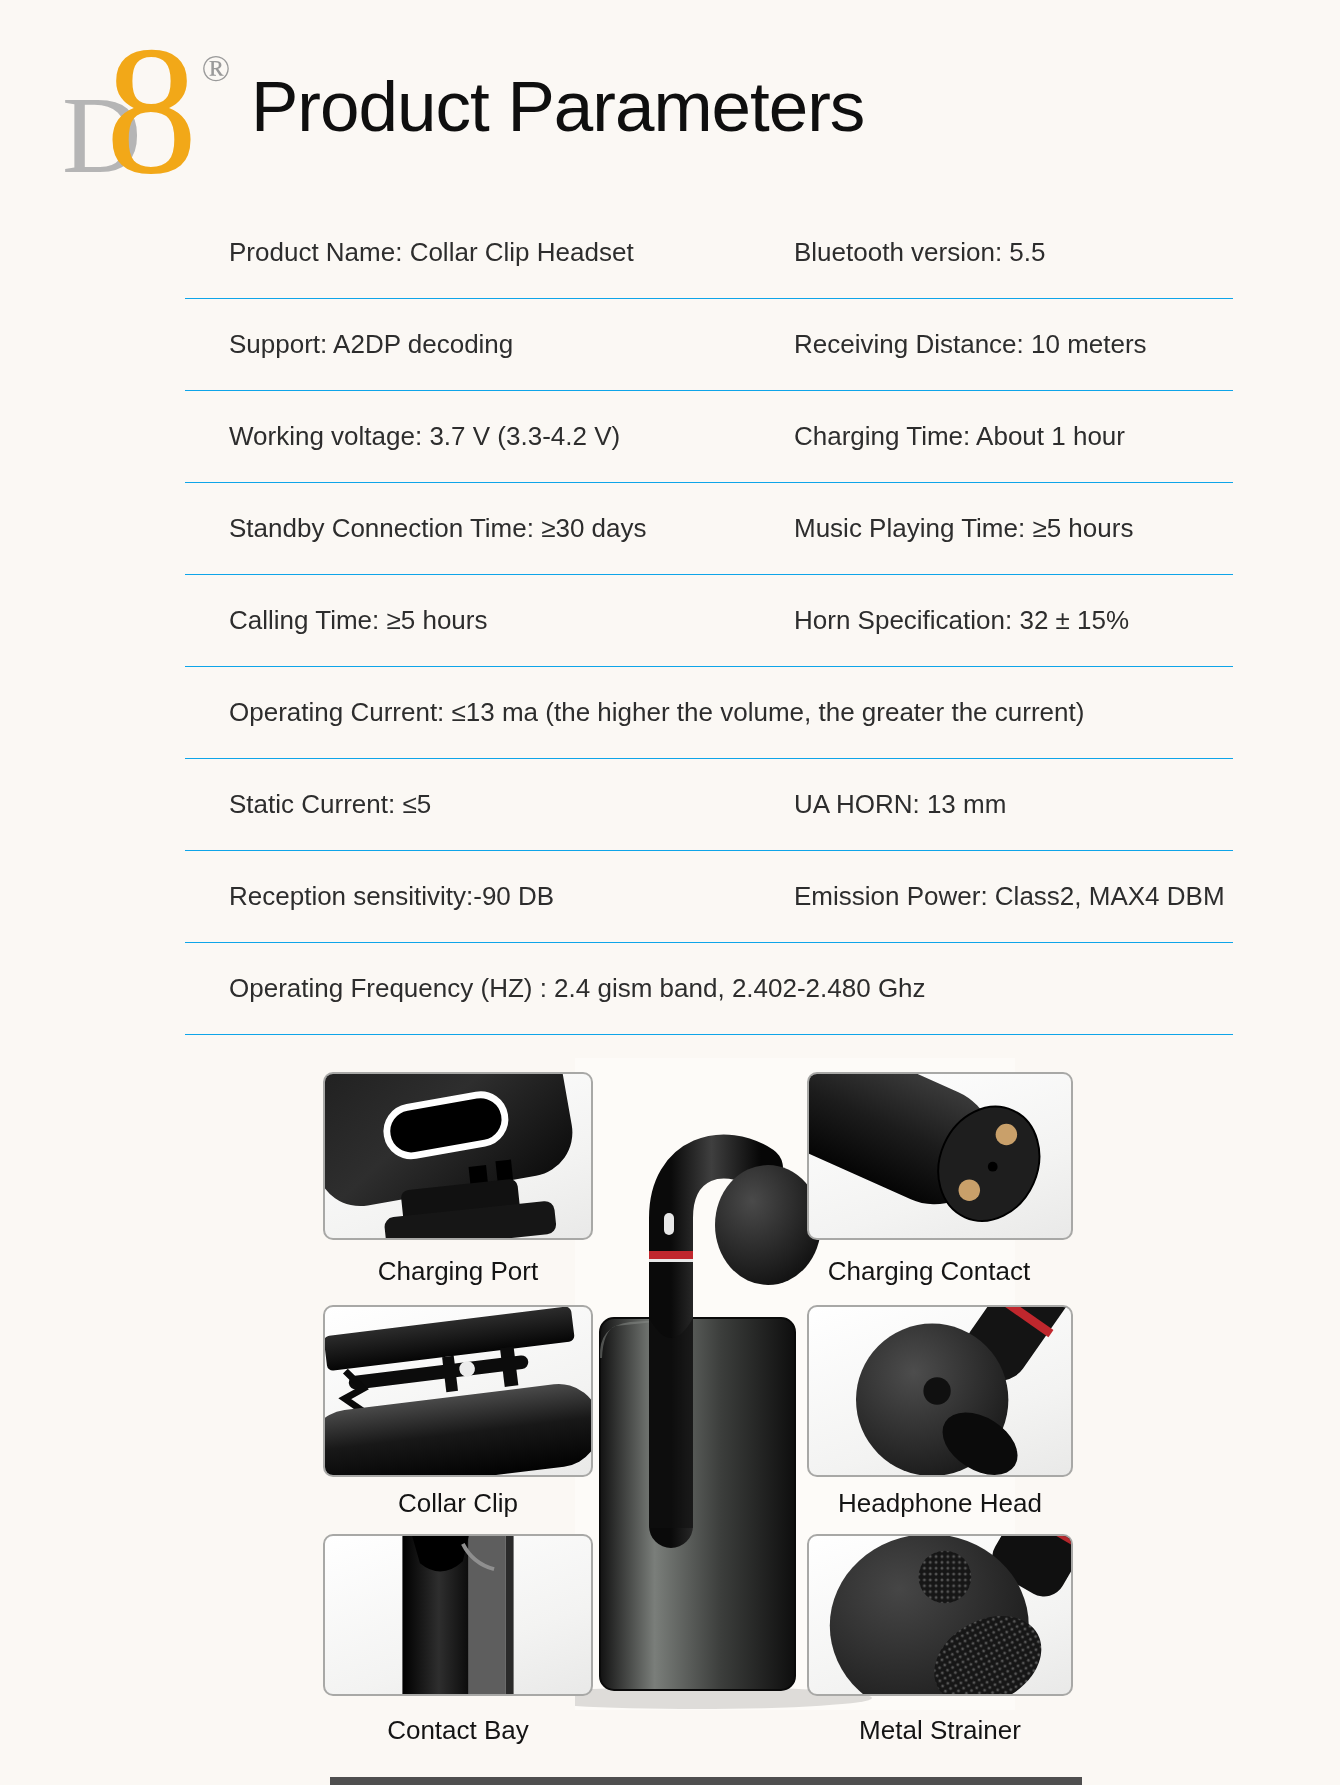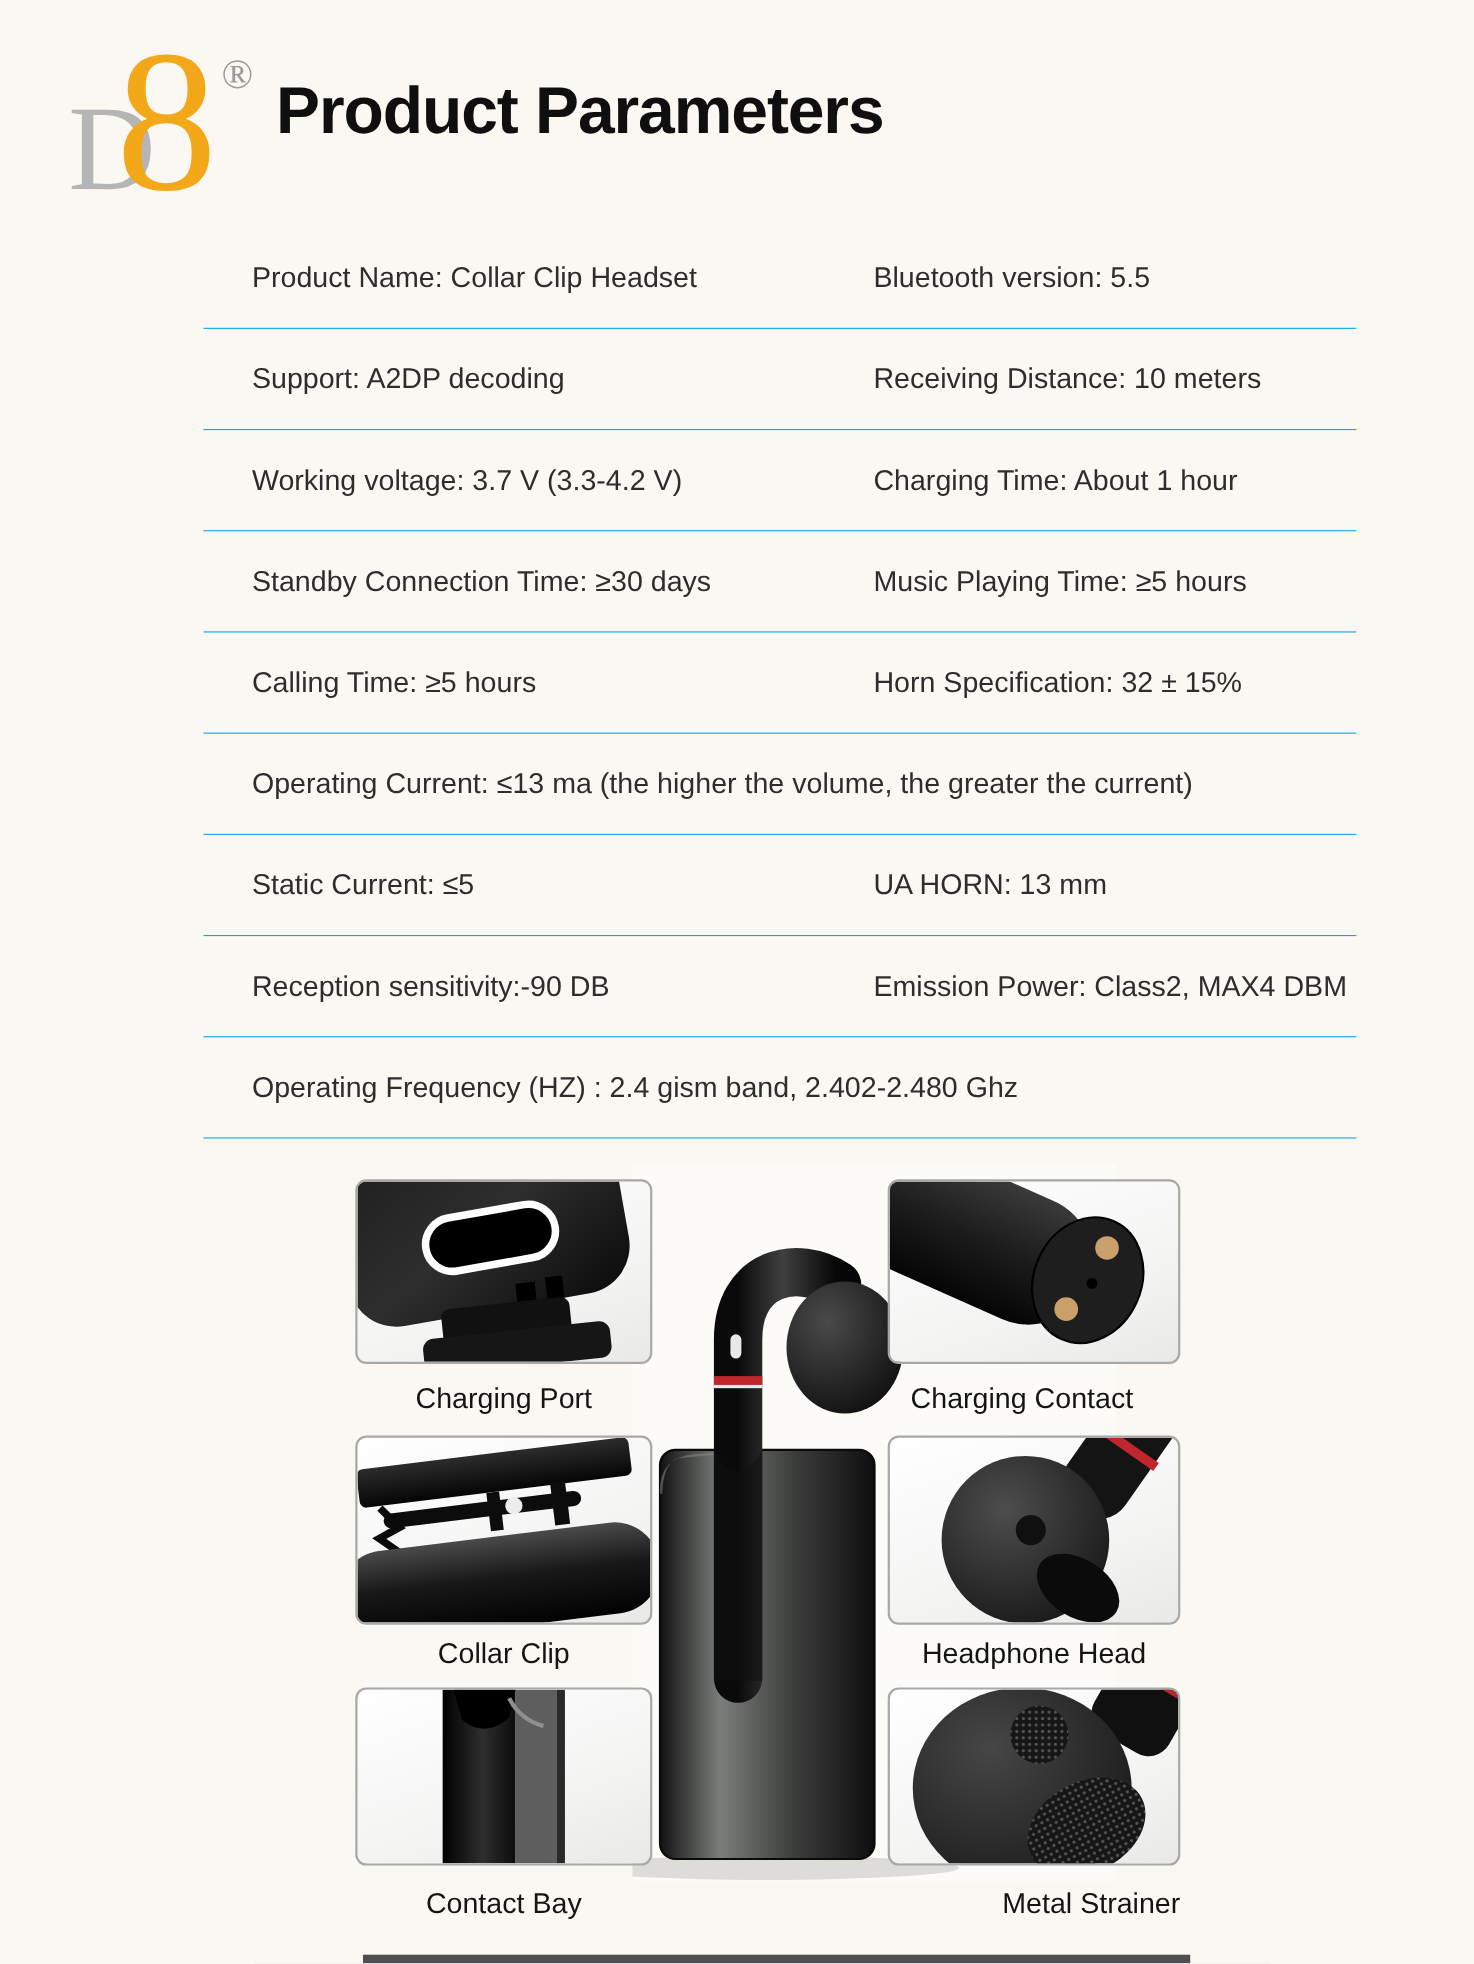--- a/index.html
+++ b/index.html
@@ -6,21 +6,21 @@
   body{font-family:"Liberation Sans",sans-serif;background:#e9e7e3;}
   .page{position:relative;width:1340px;height:1785px;background:#fbf8f4;overflow:hidden;margin:0 auto;}
 
   
   .logo{position:absolute;left:62px;top:18px;display:flex;align-items:baseline;height:180px;}
   .logo-d{font-family:"Liberation Serif",serif;font-size:110px;line-height:1;color:#b5b5b5;}
   .logo-8{font-family:"Liberation Serif",serif;font-size:184px;line-height:1;color:#f2a818;margin-left:-36px;}
   .logo-reg{font-family:"Liberation Serif",serif;font-size:38px;color:#9a9a9a;align-self:flex-start;margin-left:4px;padding-top:28px;}
 
   
-  .page-title{position:absolute;left:251px;top:66px;font-size:60px;font-weight:bold;letter-spacing:-1px;color:#0f0f0f;white-space:nowrap;}
+  .page-title{position:absolute;left:251px;top:66px;font-size:71px;font-weight:normal;letter-spacing:-1px;color:#0f0f0f;white-space:nowrap;}
 
   
   .spec-table{position:absolute;left:185px;top:207px;width:1048px;}
   .spec-row{box-sizing:border-box;height:92px;border-bottom:1px solid #0ea5e9;display:grid;grid-template-columns:565px 1fr;align-items:center;padding-left:44px;}
   .spec-row.full{grid-template-columns:1fr;}
   .spec-cell{font-size:26px;color:#2d2d2d;white-space:nowrap;}
 
   
   .frame{position:absolute;box-sizing:border-box;border:2px solid #a8a8a6;border-radius:10px;background:linear-gradient(160deg,#ffffff 0%,#f3f3f2 65%,#e9e9e8 100%);overflow:hidden;}
   .frame svg{display:block;width:100%;height:100%;}
@@ -243,17 +243,17 @@
       <circle cx="138" cy="42" r="27" fill="url(#mesh1)"></circle>
       <ellipse cx="182" cy="128" rx="58" ry="42" transform="rotate(-28 182 128)" fill="url(#mesh1)"></ellipse>
     </svg>
   </div>
 
   <div class="photo-label" style="left:323px;top:1256px;width:270px;">Charging Port</div>
   <div class="photo-label" style="left:796px;top:1256px;width:266px;">Charging Contact</div>
   <div class="photo-label" style="left:323px;top:1488px;width:270px;">Collar Clip</div>
   <div class="photo-label" style="left:807px;top:1488px;width:266px;">Headphone Head</div>
   <div class="photo-label" style="left:323px;top:1715px;width:270px;">Contact Bay</div>
-  <div class="photo-label" style="left:807px;top:1715px;width:266px;text-align:right;">Metal Strainer</div>
+  <div class="photo-label" style="left:807px;top:1715px;width:266px;">Metal Strainer</div>
 
   <div class="bottom-bar"></div>
 
 </div>
 
 </body></html>

